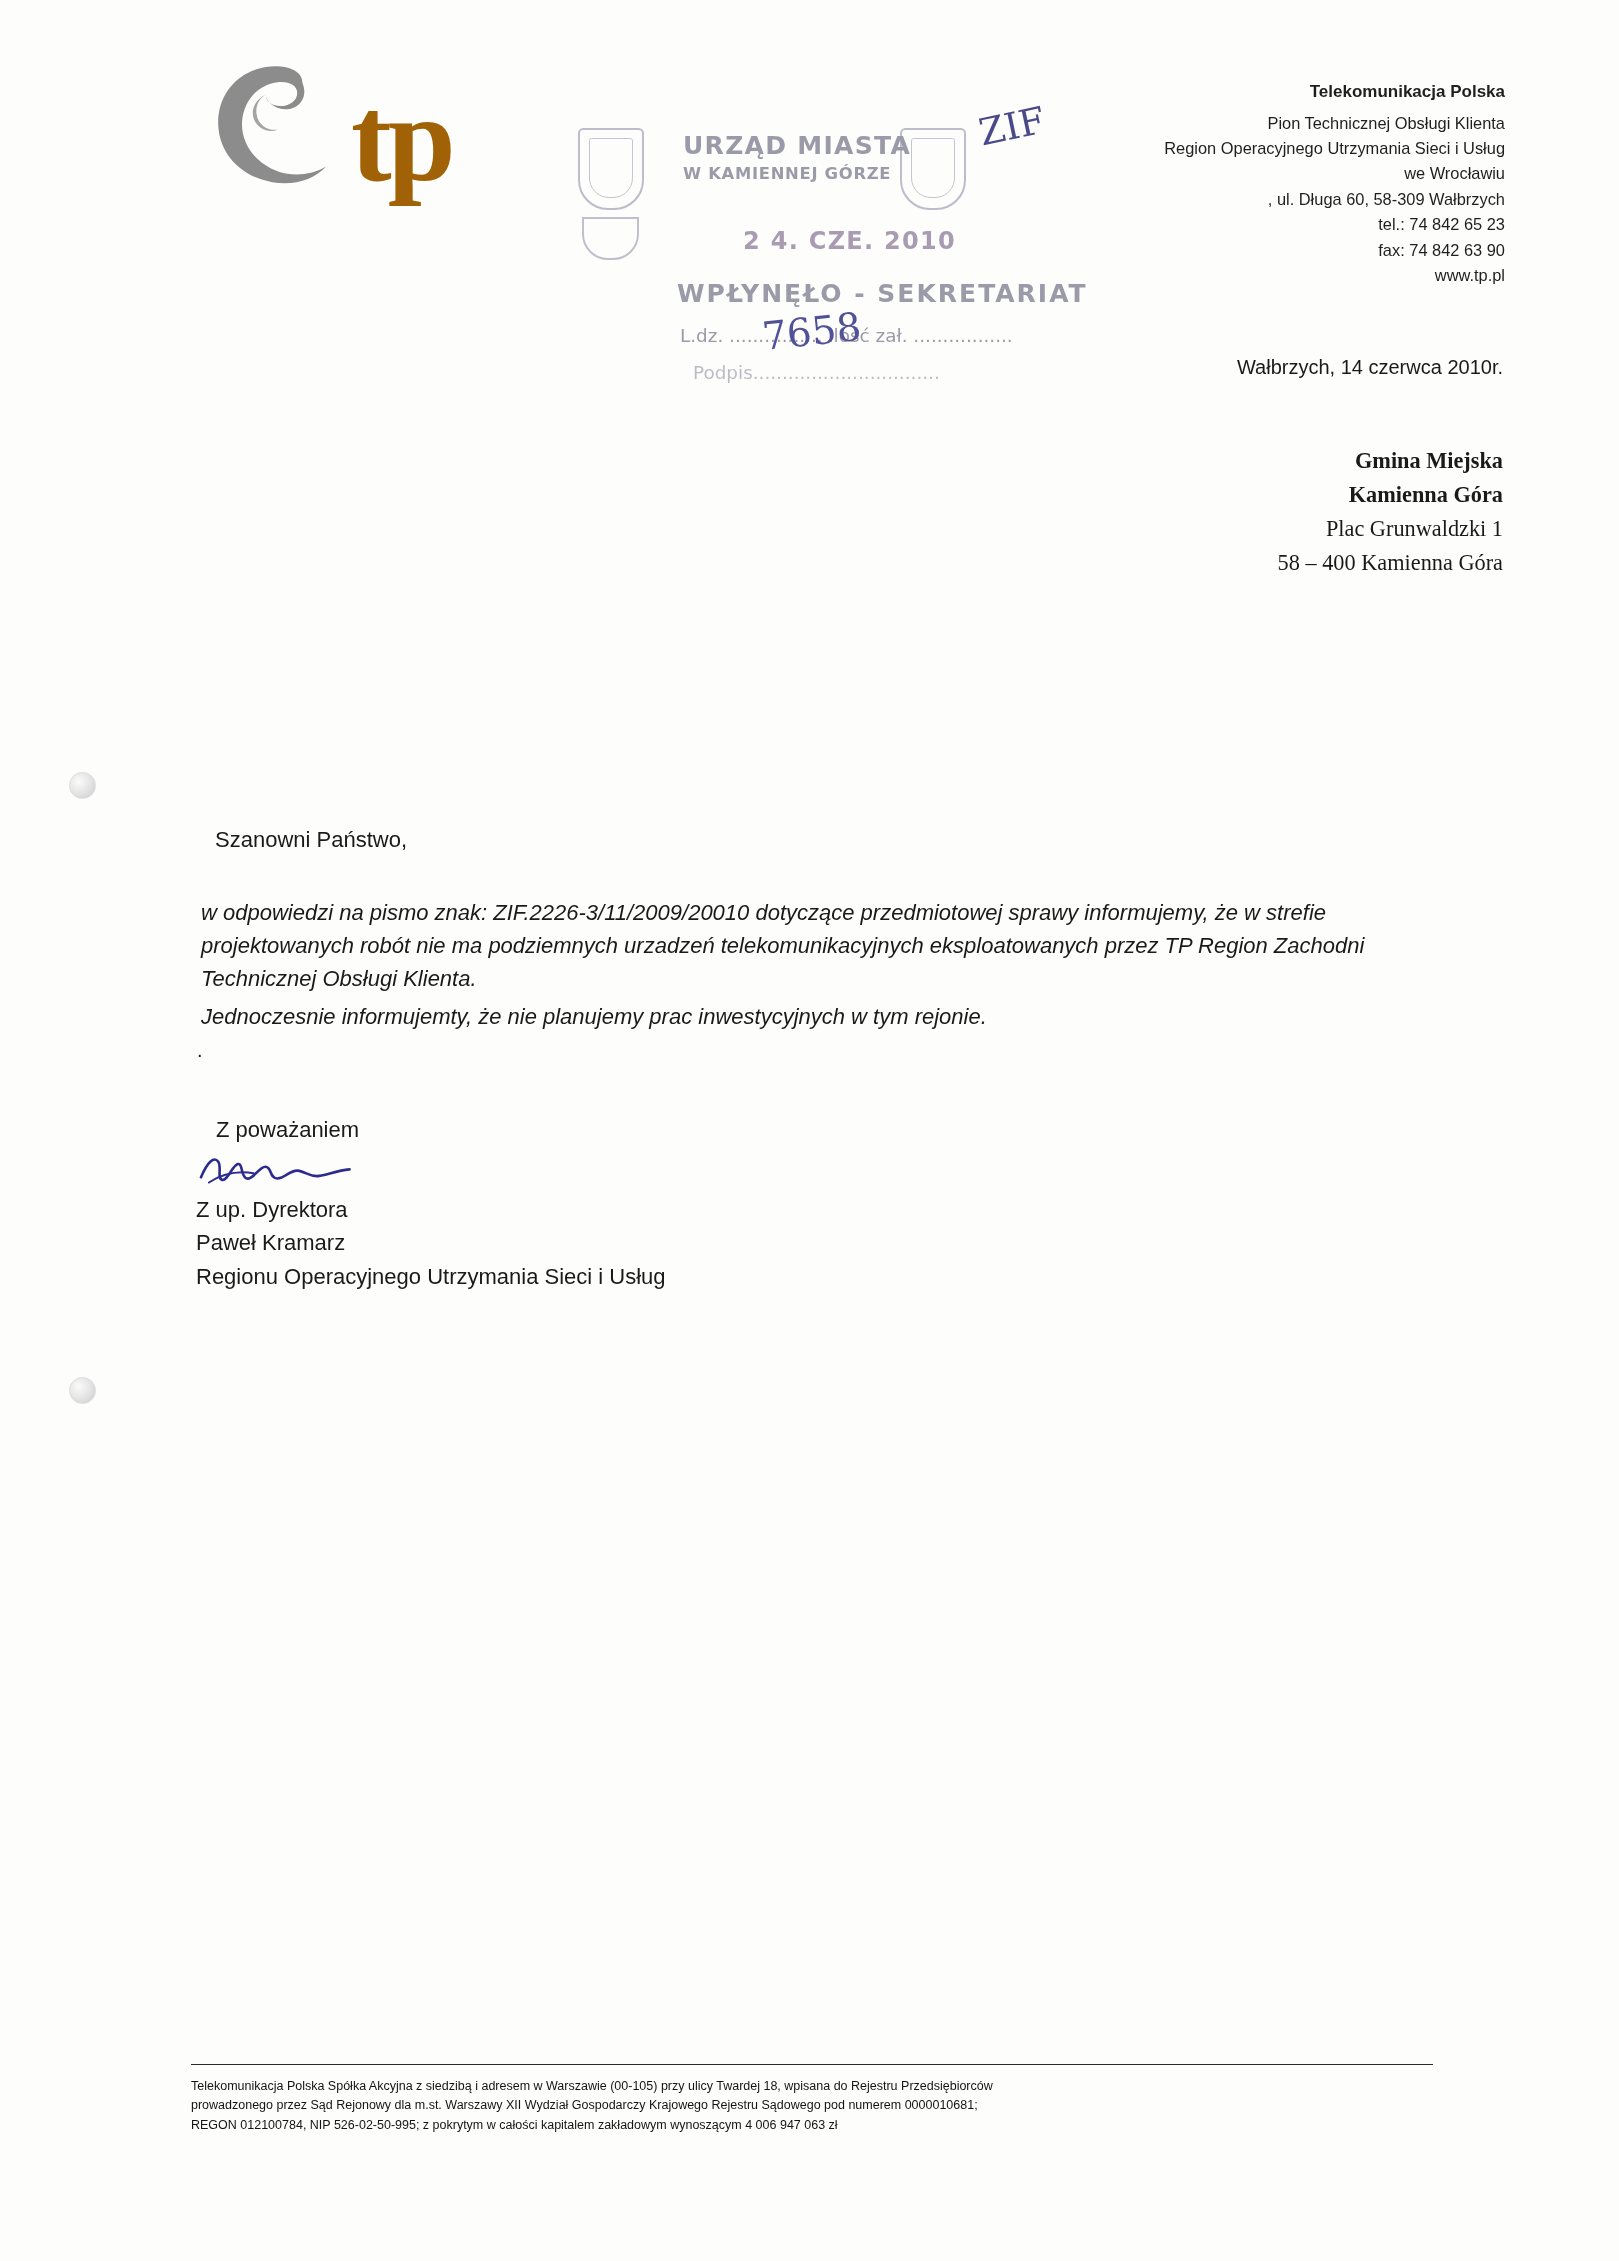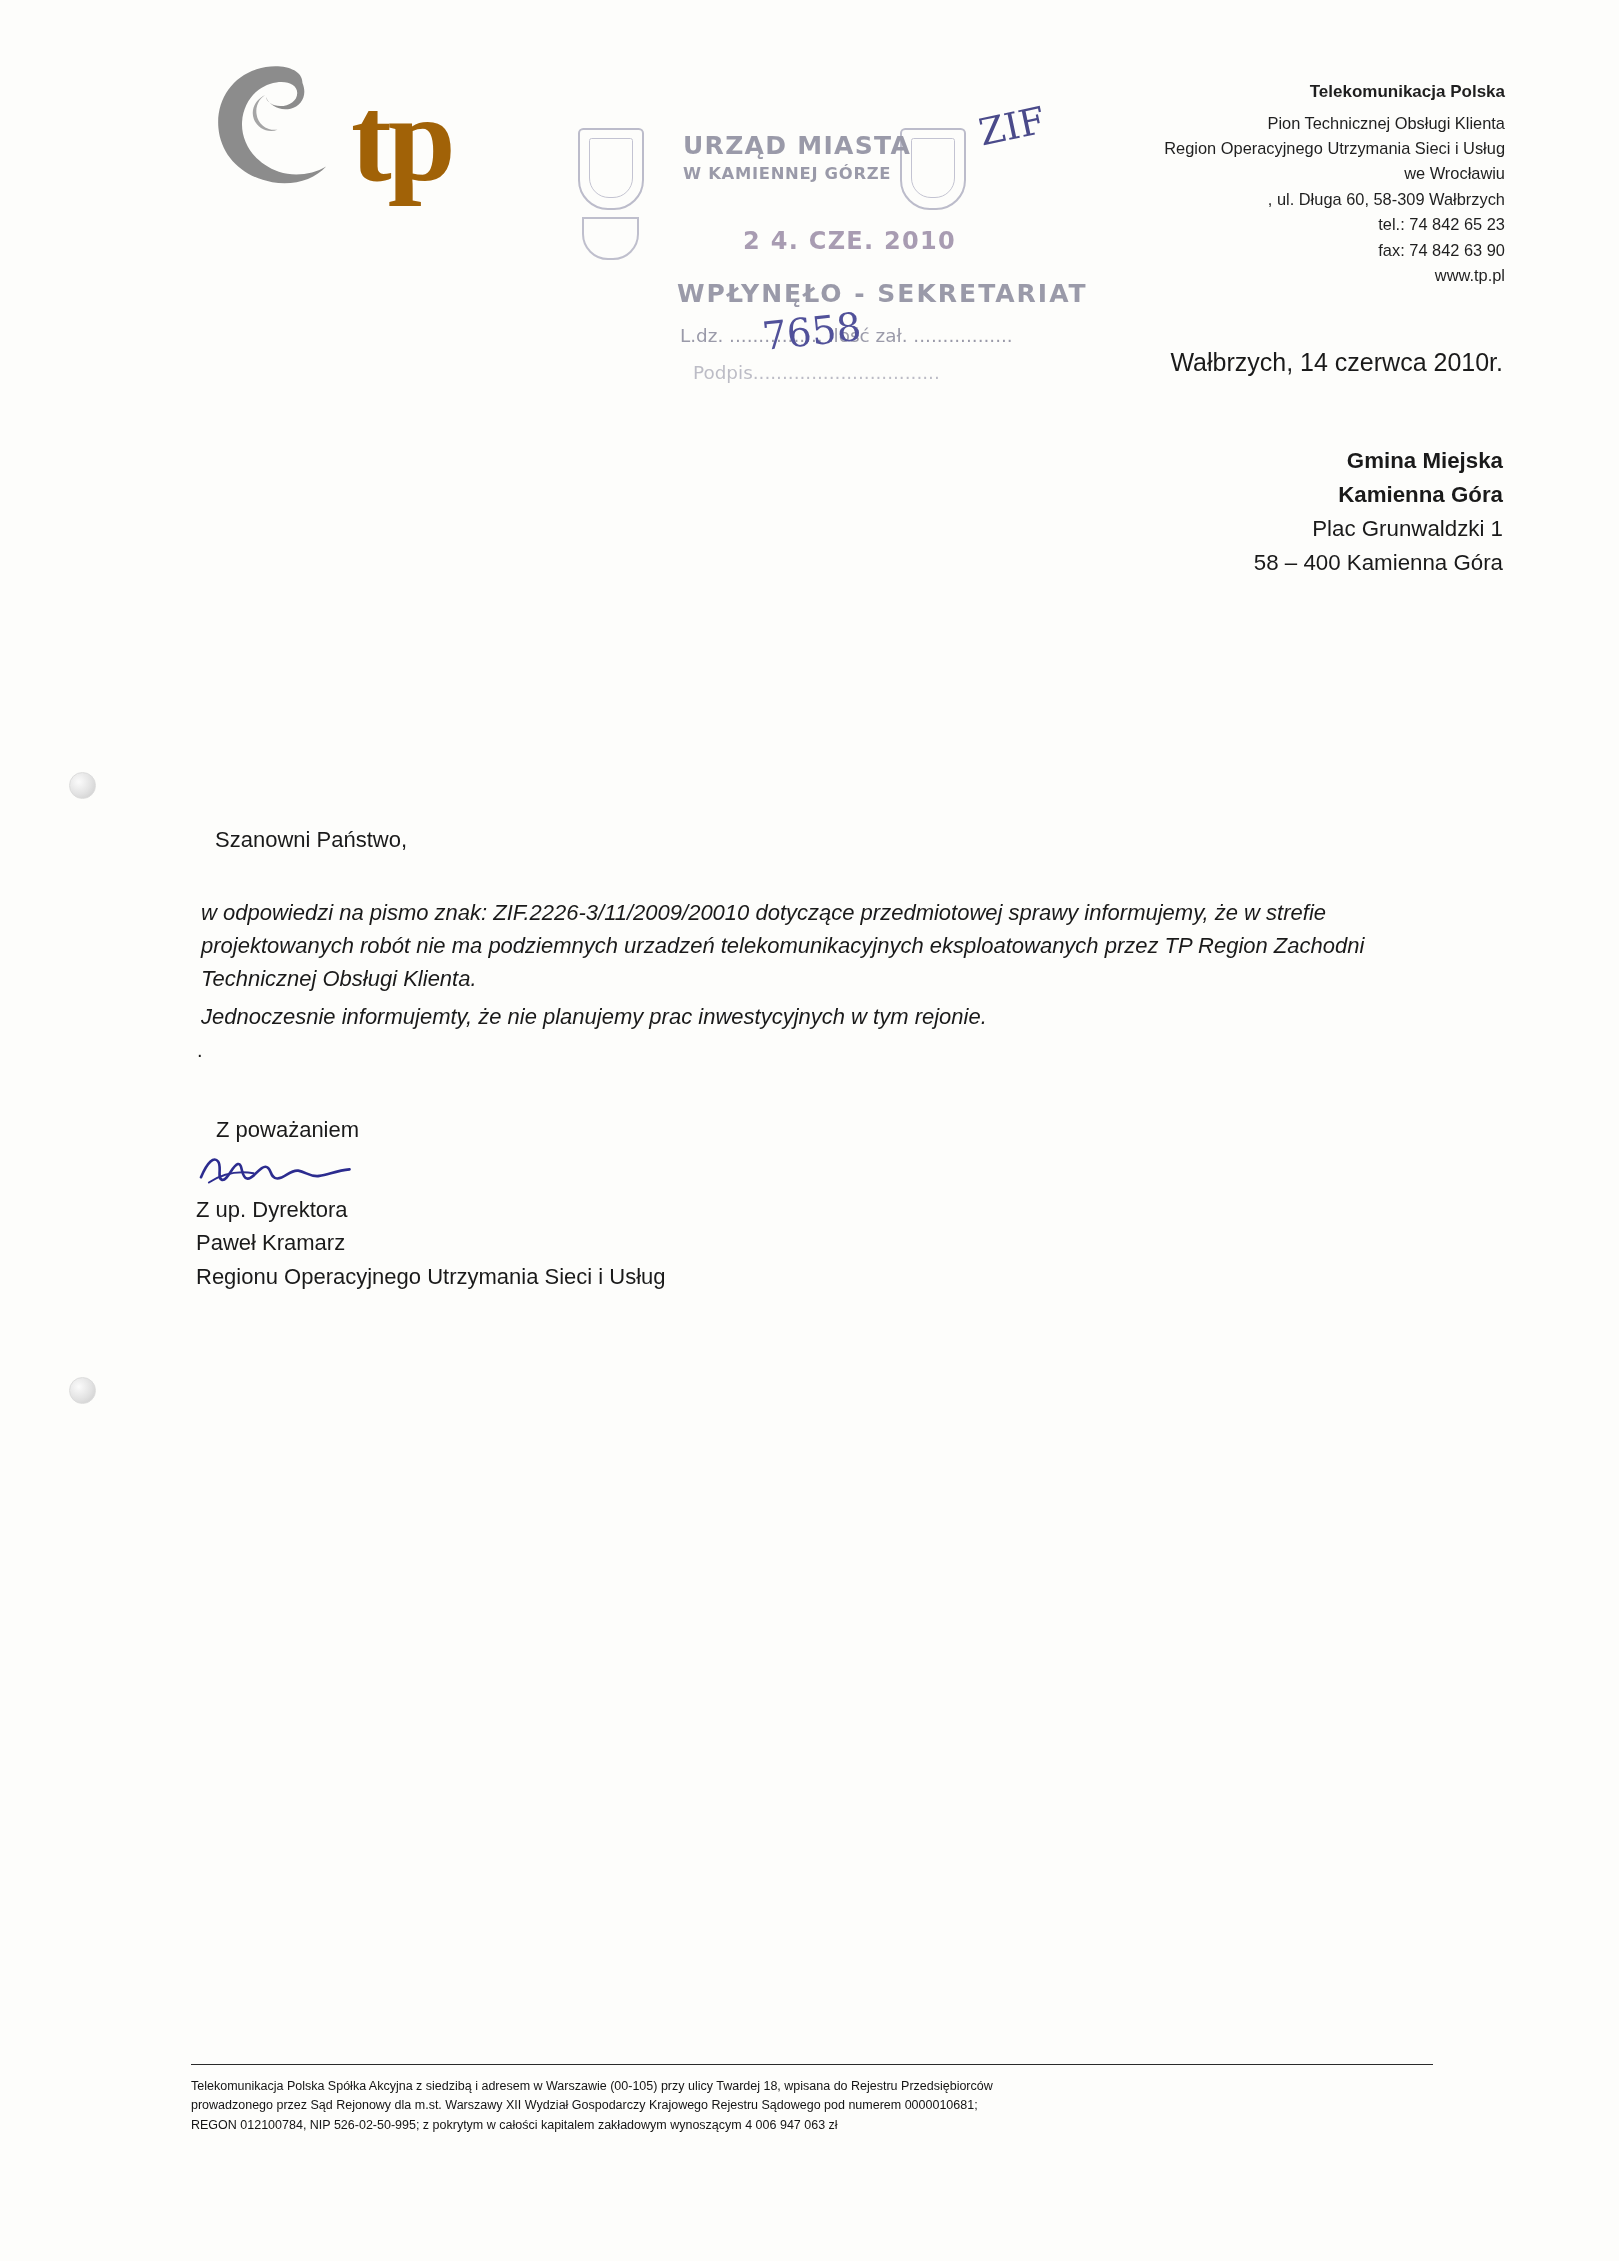--- a/index.html
+++ b/index.html
@@ -173,36 +173,36 @@
     font-weight: bold;
     font-size: 17px;
     margin-bottom: 5.3px;
     display: block;
   }
   .company span { display: block; white-space: nowrap; }
 
   .city-date {
     position: absolute;
     right: 117px;
-    top: 348px;
-    font-size: 25px;
+    top: 356px;
+    font-size: 20px;
     white-space: nowrap;
   }
 
   
   .recipient {
     position: absolute;
     right: 117px;
     top: 444px;
     text-align: right;
     font-size: 22.3px;
     line-height: 1.52;
   }
   .recipient .b { font-weight: bold; display: block; white-space: nowrap; }
-  .recipient span { display: block; white-space: nowrap; }
+  .recipient span { display: block; white-space: nowrap; font-family: Liberation Serif, serif; }
 
   
   .refs {
     position: absolute;
     left: 197px;
     top: 693px;
     font-size: 20.4px;
     line-height: 1.6;
   }
   .refs .lbl { font-weight: bold; }

